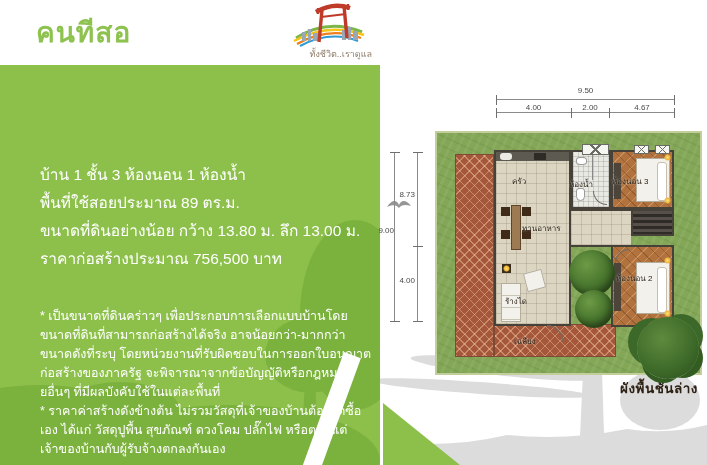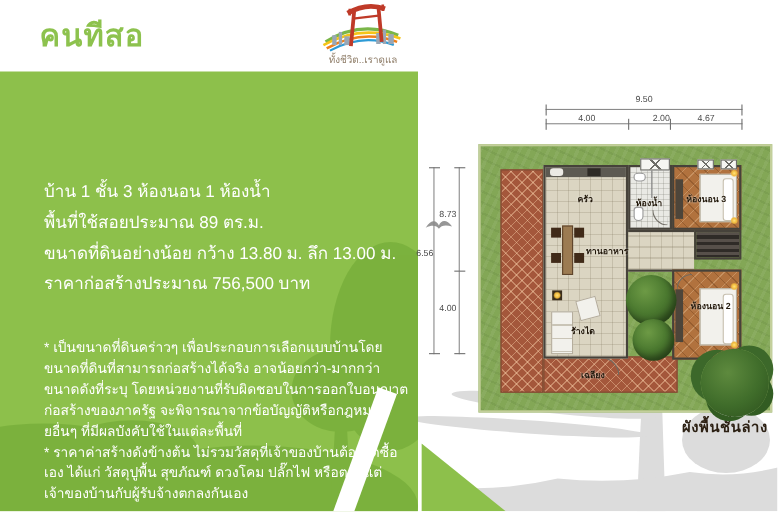--- a/index.html
+++ b/index.html
@@ -2,21 +2,21 @@
 <html><head>
 <meta charset="utf-8">
 <style>
   html,body{margin:0;padding:0;}
   body{font-family:"Liberation Sans", sans-serif;}
   #page{position:relative;width:707px;height:465px;background:#ffffff;overflow:hidden;}
 
   
   .title{position:absolute;left:36px;top:10px;font-size:28px;font-weight:bold;color:#8dc24e;letter-spacing:1px;}
   .logo{position:absolute;left:288px;top:2px;width:84px;height:62px;}
-  .logo-slogan{position:absolute;left:0;top:45px;width:84px;text-align:center;font-size:9px;color:#8d7b66;}
+  .logo-slogan{position:absolute;left:0;top:45px;width:84px;text-align:right;font-size:9px;color:#8d7b66;}
 
   
   .panel{position:absolute;left:0;top:65px;width:380px;height:400px;background:#8dc04b;overflow:hidden;}
   .panel-deco{position:absolute;left:0;top:0;width:380px;height:400px;}
   .wedge-clip{position:absolute;left:383px;top:403px;width:77px;height:62px;background:#8dc04b;clip-path:polygon(0 0,100% 100%,0 100%);}
   .specs{position:absolute;left:40px;top:96px;width:332px;color:#ffffff;font-size:15.5px;line-height:28px;}
   .disclaimers{position:absolute;left:40px;top:242px;width:334px;color:#ffffff;font-size:12.5px;line-height:19px;}
   .disclaimers p{margin:0;}
 
   
@@ -37,21 +37,21 @@
       background-image:repeating-linear-gradient(0deg, rgba(120,120,110,.25) 0 1px, rgba(0,0,0,0) 1px 5px),
                        repeating-linear-gradient(90deg, rgba(120,120,110,.25) 0 1px, rgba(0,0,0,0) 1px 5px);}
   .terracotta{background-color:#a4573b;
       background-image:repeating-linear-gradient(45deg, rgba(255,215,175,.4) 0 1px, rgba(0,0,0,0) 1px 7px),
                        repeating-linear-gradient(-45deg, rgba(255,215,175,.4) 0 1px, rgba(0,0,0,0) 1px 7px);
       border:1px solid #7e4a33;}
   .wood{background-color:#b1723e;
       background-image:repeating-linear-gradient(45deg, rgba(80,40,10,.28) 0 1px, rgba(0,0,0,0) 1px 8px),
                        repeating-linear-gradient(-45deg, rgba(255,225,185,.28) 0 1px, rgba(0,0,0,0) 1px 8px);}
   .closet{background:repeating-linear-gradient(180deg,#57504a 0 3px,#2f2b27 3px 6px);border:2px solid #46423a;}
-  .room-label{position:absolute;font-size:8px;font-weight:bold;color:#201608;text-align:center;
+  .room-label{position:absolute;font-size:8px;font-weight:normal;color:#201608;text-align:left;
               text-shadow:0 0 2px rgba(255,255,255,.85);white-space:nowrap;z-index:6;}
   .furn{position:absolute;box-sizing:border-box;z-index:4;}
   .white-f{background:#f2f1ec;border:1px solid #b5ad9c;}
   .lampglow{position:absolute;width:7px;height:7px;border-radius:50%;z-index:5;
             background:radial-gradient(circle,#ffe27a 0%,#f0b93c 45%,rgba(240,185,60,0) 75%);}
   .bush{position:absolute;border-radius:50%;z-index:5;
         background:radial-gradient(circle at 38% 32%,#6d9a45 0%,#4c7a30 45%,#2e511d 100%);box-shadow:inset -3px -4px 6px rgba(0,0,0,.35);}
   .tree{position:absolute;left:200px;top:184px;width:62px;height:62px;border-radius:50%;z-index:7;
         background:radial-gradient(circle at 40% 35%,#5e8a3e 0%,#3f6c2a 55%,#2b4e1c 100%);
         box-shadow:-16px -6px 0 -7px #3c682a, 13px -12px 0 -9px #3c682a, -5px 14px 0 -10px #325c22, 15px 10px 0 -11px #325c22;}
@@ -216,34 +216,34 @@
     <div class="room-label" style="left:179px;top:139px;width:60px;">ห้องนอน 2</div>
     <div class="room-label" style="left:77px;top:202px;width:50px;">เฉลียง</div>
   </div>
 
   <div class="dim-label" style="left:496px;top:86px;width:179px;">9.50</div>
   <div class="dim-hline" style="left:496px;top:99px;width:179px;">
     <span class="vt" style="left:0;"></span>
       <span class="vt" style="left:178px;"></span>
   </div>
   <div class="dim-label" style="left:496px;top:103px;width:75px;">4.00</div>
-  <div class="dim-label" style="left:571px;top:103px;width:38px;text-align:right;">2.00</div>
+  <div class="dim-label" style="left:571px;top:103px;width:38px;">2.00</div>
   <div class="dim-label" style="left:609px;top:103px;width:66px;">4.67</div>
   <div class="dim-hline" style="left:496px;top:112px;width:179px;">
     <span class="vt" style="left:0;"></span>
       <span class="vt" style="left:75px;"></span>
     <span class="vt" style="left:113px;"></span>
       <span class="vt" style="left:178px;"></span>
   </div>
 
   <div class="dim-vline" style="left:394px;top:152px;height:170px;">
     <span class="ht" style="top:0;"></span>
       <span class="ht" style="top:169px;"></span>
   </div>
-  <div class="dim-label" style="left:376px;top:226px;width:18px;text-align:right;">6.56</div>
+  <div class="dim-label" style="left:376px;top:226px;width:18px;text-align:right;">9.00</div>
   <div class="dim-vline" style="left:417px;top:152px;height:170px;">
     <span class="ht" style="top:0;"></span>
       <span class="ht" style="top:94px;"></span>
       <span class="ht" style="top:169px;"></span>
   </div>
   <div class="dim-label" style="left:397px;top:190px;width:18px;text-align:right;">8.73</div>
   <div class="dim-label" style="left:397px;top:276px;width:18px;text-align:right;">4.00</div>
 
   <div class="caption">ผังพื้นชั้นล่าง</div>
 

